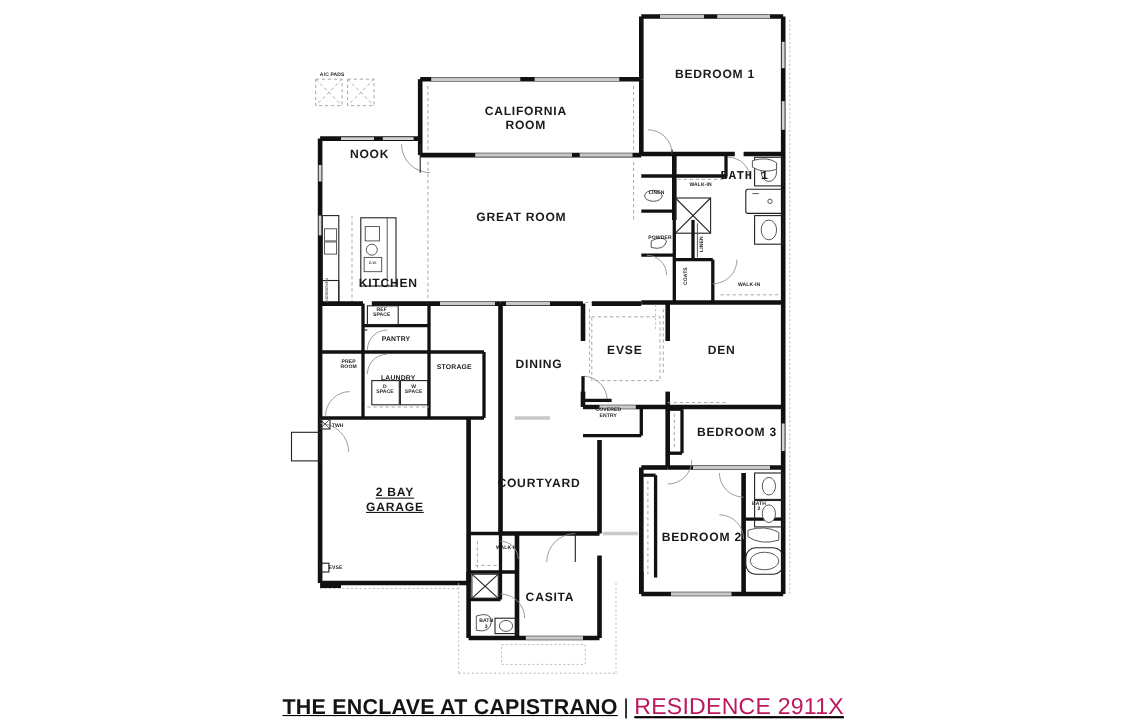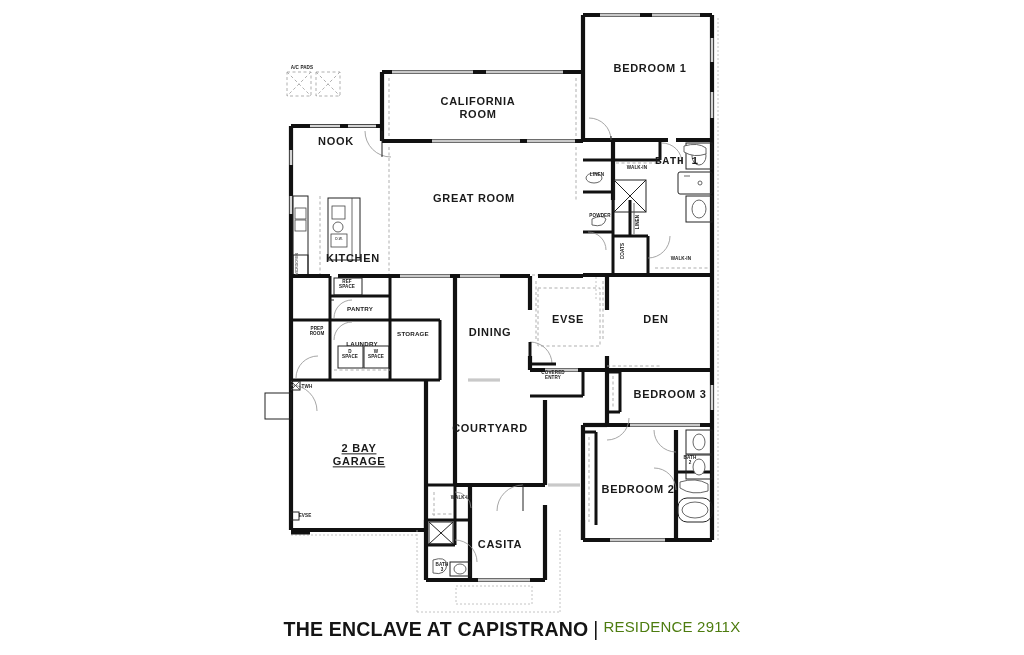--- a/index.html
+++ b/index.html
@@ -9,24 +9,24 @@
   #plan{position:absolute;left:0;top:0;width:1024px;height:655px;}
   .lbl{position:absolute;color:#1a1a1a;font-family:"Liberation Sans",sans-serif;
        font-weight:600;letter-spacing:.4px;text-align:center;white-space:pre-line;
        line-height:1.15;transform:translate(-50%,-50%);pointer-events:none;}
   .lbl.room{font-size:11px;letter-spacing:.7px;}
   .lbl.small{font-size:6.2px;font-weight:700;letter-spacing:.2px;}
   .lbl.tiny{font-size:4.6px;font-weight:700;letter-spacing:.1px;}
   .lbl.micro{font-size:3.4px;font-weight:700;letter-spacing:0;color:#555;}
   .lbl.vert180{writing-mode:vertical-rl;transform:translate(-50%,-50%) rotate(180deg);}
   #titlebar{position:absolute;left:0;top:618px;width:1024px;height:37px;
-            display:flex;align-items:flex-start;justify-content:center;}
+            display:flex;align-items:flex-end;justify-content:center;text-decoration:underline;}
   #titlebar .t1{font-size:19.5px;font-weight:700;letter-spacing:.2px;color:#141414;}
   #titlebar .sep{font-size:19.5px;font-weight:400;color:#141414;margin:0 5px;}
-  #titlebar .t2{font-size:15px;font-weight:400;letter-spacing:.2px;color:#4d7c0f;}
+  #titlebar .t2{font-size:21px;font-weight:400;letter-spacing:.2px;color:#be185d;}
 </style>
 </head>
 <body>
 
 <div id="stage">
 
   <svg id="plan" viewBox="0 0 1024 655">
     <defs>
       <style>
         .w  { stroke:#111; stroke-width:4.2; stroke-linecap:butt; }
@@ -328,21 +328,21 @@
 ROOM</div>
       <div class="lbl room" style="left: 650px; top: 68px;">BEDROOM 1</div>
       <div class="lbl room" style="left: 336px; top: 141px;">NOOK</div>
       <div class="lbl room" style="left: 474px; top: 198px;">GREAT ROOM</div>
       <div class="lbl room" style="left: 353px; top: 258px;">KITCHEN</div>
       <div class="lbl room" style="left: 677px; top: 161px; font-family: Liberation Mono, monospace;">BATH 1</div>
       <div class="lbl room" style="left: 490px; top: 332px;">DINING</div>
       <div class="lbl room" style="left: 568px; top: 319px;">EVSE</div>
       <div class="lbl room" style="left: 656px; top: 319px;">DEN</div>
       <div class="lbl room" style="left: 670px; top: 394px;">BEDROOM 3</div>
-      <div class="lbl room" style="left: 490px; top: 428px;">COURTYARD</div>
+      <div class="lbl room" style="left: 490px; top: 440px;">COURTYARD</div>
       <div class="lbl room" style="left: 359px; top: 455px; text-decoration: underline;">2 BAY
 GARAGE</div>
       <div class="lbl room" style="left: 638px; top: 489px;">BEDROOM 2</div>
       <div class="lbl room" style="left: 500px; top: 544px;">CASITA</div>
       <div class="lbl small" style="left: 413px; top: 334px;">STORAGE</div>
       <div class="lbl small" style="left: 362px; top: 344px;">LAUNDRY</div>
       <div class="lbl small" style="left: 360px; top: 309px;">PANTRY</div>
       <div class="lbl tiny" style="left: 317px; top: 331px;">PREP
 ROOM</div>
       <div class="lbl tiny" style="left: 347px; top: 284px;">REF

